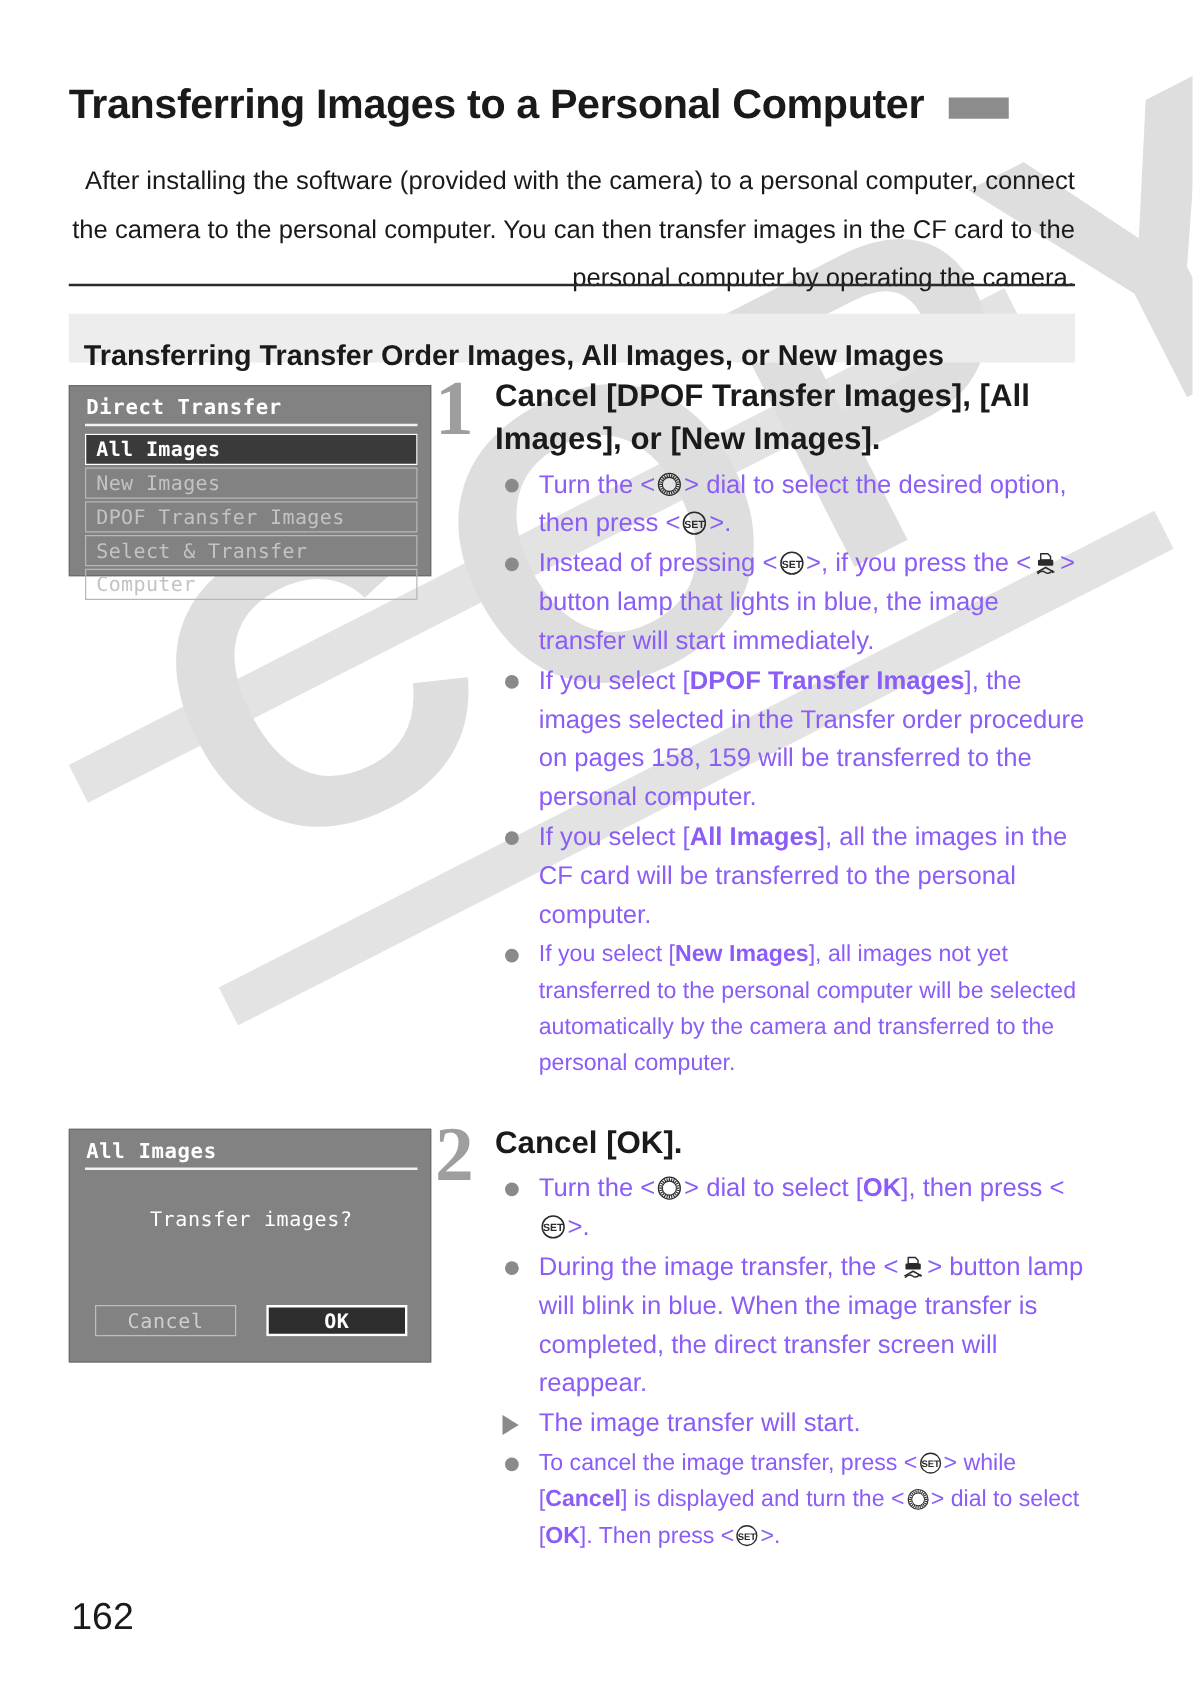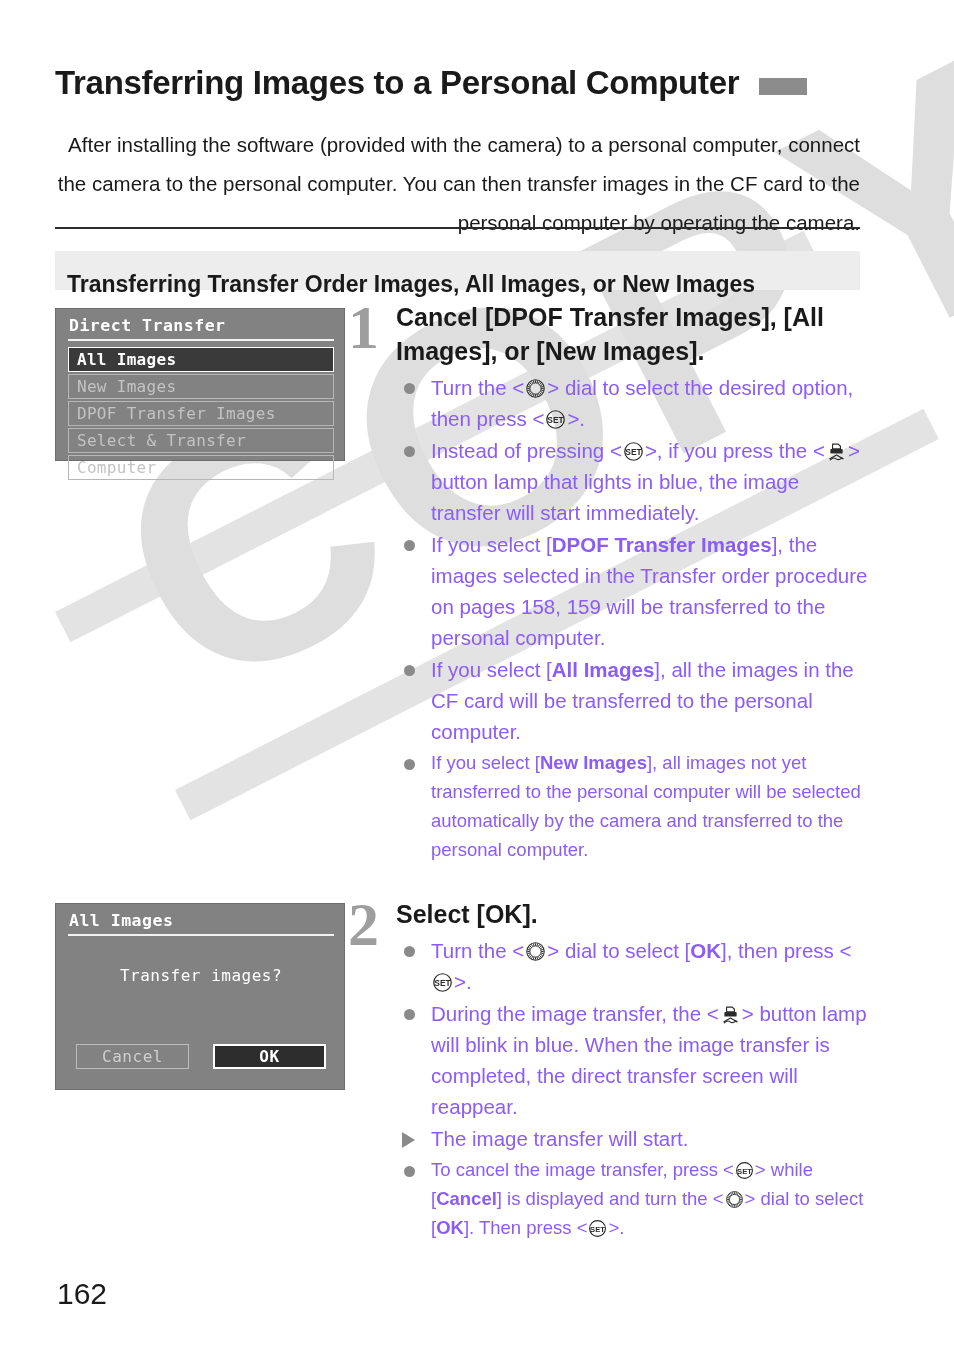--- a/index.html
+++ b/index.html
@@ -392,21 +392,21 @@
           <li class="bullet"><span class="marker"></span>If you select [<b>DPOF Transfer Images</b>], the images selected in the Transfer order procedure on pages 158, 159 will be transferred to the personal computer.</li>
           <li class="bullet"><span class="marker"></span>If you select [<b>All Images</b>], all the images in the CF card will be transferred to the personal computer.</li>
           <li class="bullet small"><span class="marker"></span>If you select [<b>New Images</b>], all images not yet transferred to the personal computer will be selected automatically by the camera and transferred to the personal computer.</li>
         </ul>
     </div>
   </div>
 
   <div class="step" id="step-2">
     <div class="step-num">2</div>
     <div class="step-body">
-      <div class="step-heading">Select [OK].</div>
+      <div class="step-heading">Cancel [OK].</div>
       <ul class="bullets" id="bullets-2">
           <li class="bullet"><span class="marker"></span>Turn the &lt;<span class="glyph"><svg width="21" height="21" viewBox="0 0 24 24">
                 <circle cx="12" cy="12" r="10" fill="none" stroke="#2b2b2b" stroke-width="1.2"></circle>
                 <circle cx="12" cy="12" r="6.4" fill="none" stroke="#2b2b2b" stroke-width="1"></circle>
                 <line x1="18.60" y1="12.00" x2="21.30" y2="12.00" stroke="#2b2b2b" stroke-width="1.1"></line>
                 <line x1="18.38" y1="13.71" x2="20.98" y2="14.41" stroke="#2b2b2b" stroke-width="1.1"></line>
                 <line x1="17.72" y1="15.30" x2="20.05" y2="16.65" stroke="#2b2b2b" stroke-width="1.1"></line>
                 <line x1="16.67" y1="16.67" x2="18.58" y2="18.58" stroke="#2b2b2b" stroke-width="1.1"></line>
                 <line x1="15.30" y1="17.72" x2="16.65" y2="20.05" stroke="#2b2b2b" stroke-width="1.1"></line>
                 <line x1="13.71" y1="18.38" x2="14.41" y2="20.98" stroke="#2b2b2b" stroke-width="1.1"></line>

